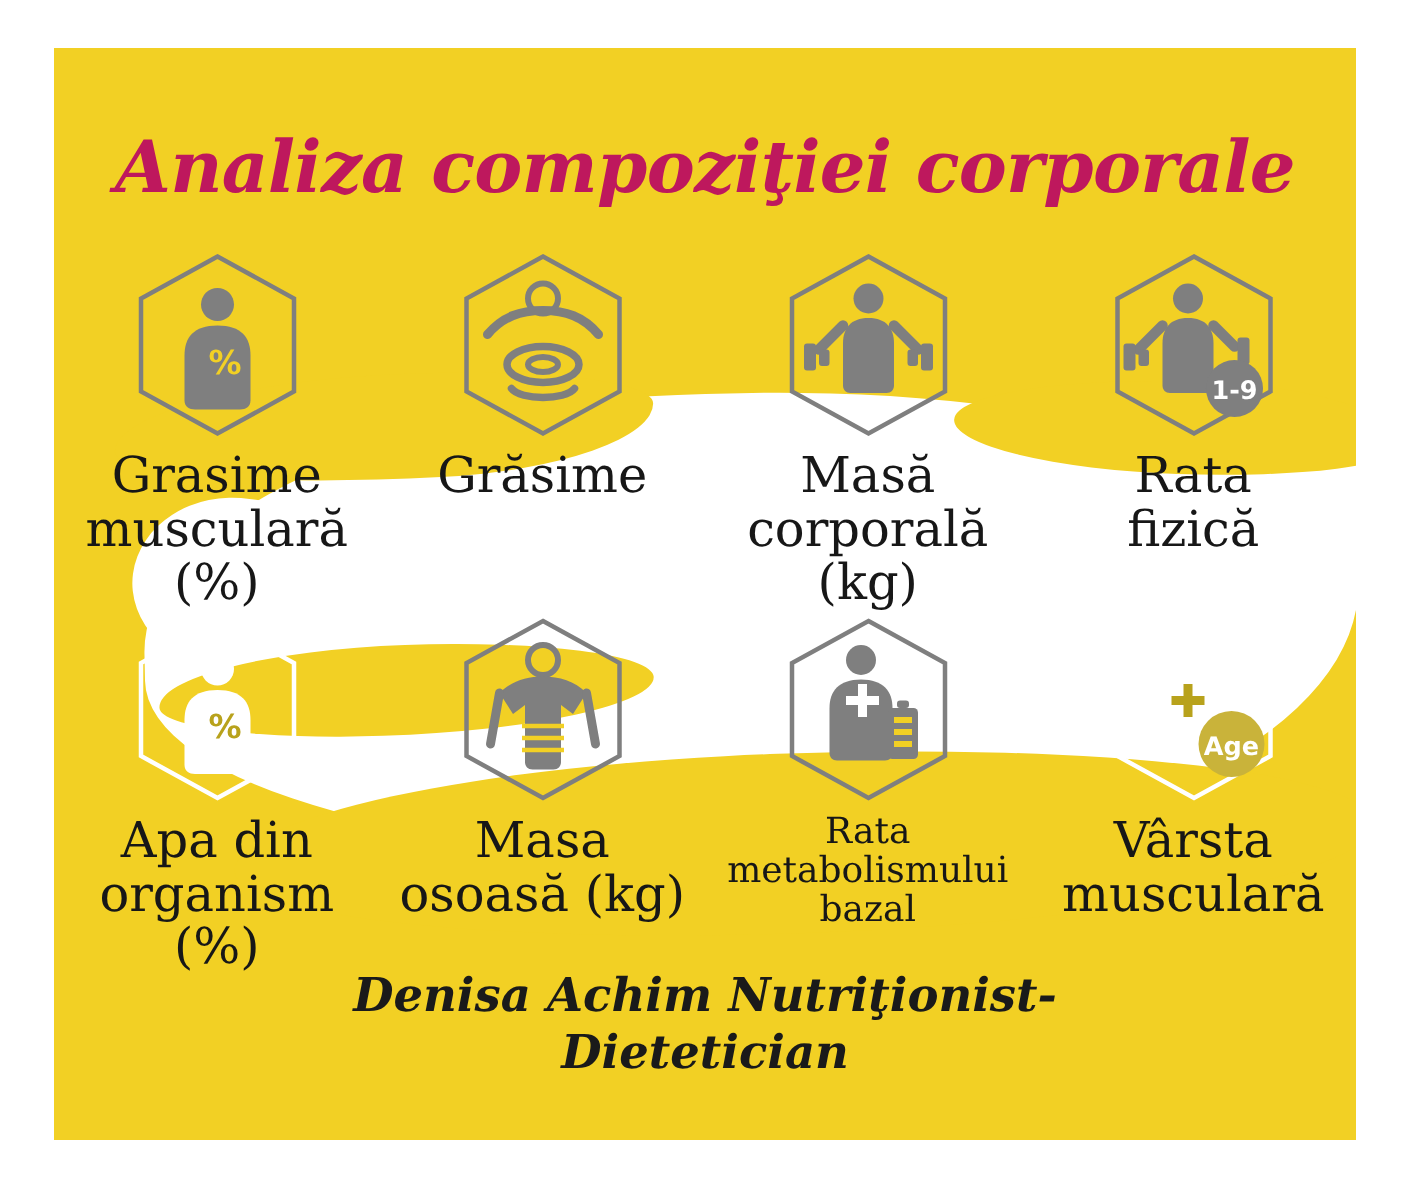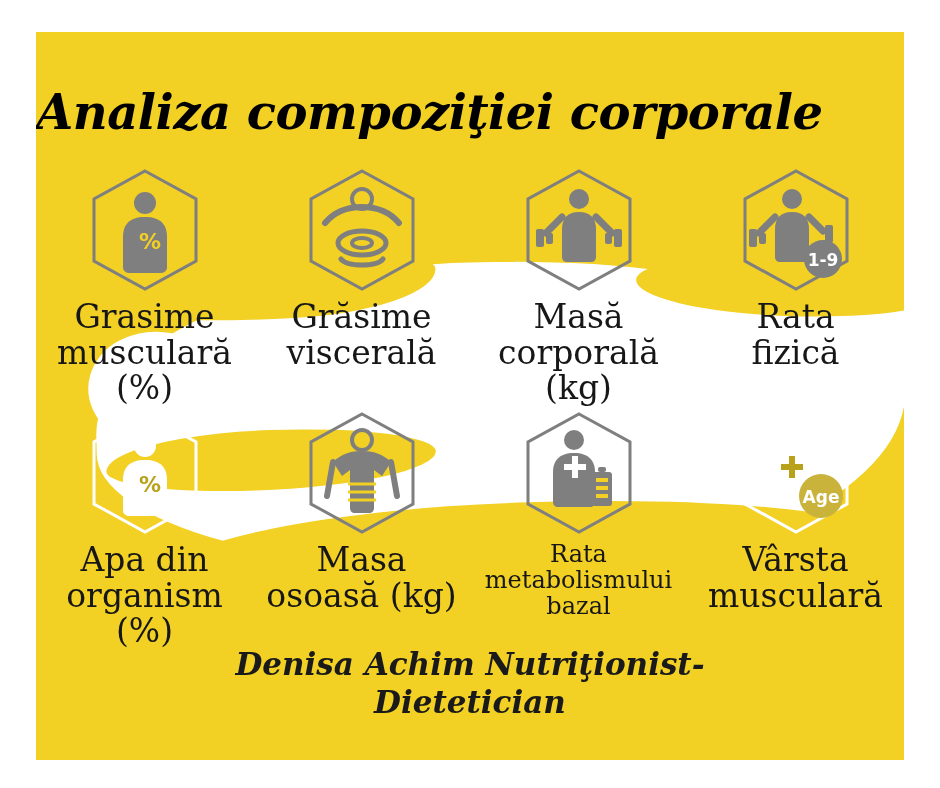--- a/index.html
+++ b/index.html
@@ -103,26 +103,26 @@
     border-radius: 60% 40% 55% 45% / 70% 60% 40% 30%;
     transform: rotate(-4deg);
   }
 
   
   #title {
     position: absolute;
     left: 0;
     top: 52px;
     width: 868px;
-    text-align: left;
+    text-align: center;
     font-family: "DejaVu Serif", serif;
     font-style: italic;
     font-weight: bold;
     font-size: 48px;
-    color: #000000;
+    color: #be185d;
     letter-spacing: -0.5px;
     white-space: nowrap;
   }
 
   
   .row {
     position: absolute;
     display: flex;
     width: 868px;
     left: 0;
@@ -212,21 +212,20 @@
             <polygon points="59,4 110,32 110,94 59,122 8,94 8,32" fill="none" stroke="#7f7f7f" stroke-width="3"></polygon>
             <circle cx="59" cy="32" r="10" fill="none" stroke="#7f7f7f" stroke-width="4"></circle>
             <path d="M22 56 c10 -12 22 -16 37 -16 c15 0 27 4 37 16" fill="none" stroke="#7f7f7f" stroke-width="6" stroke-linecap="round"></path>
             <ellipse cx="59" cy="76" rx="24" ry="12" fill="none" stroke="#7f7f7f" stroke-width="5"></ellipse>
             <ellipse cx="59" cy="76" rx="10" ry="5" fill="none" stroke="#7f7f7f" stroke-width="4"></ellipse>
             <path d="M38 92 c6 8 36 8 42 0" fill="none" stroke="#7f7f7f" stroke-width="5" stroke-linecap="round"></path>
           </svg>
         </div>
         <div class="label">
           <div>Grăsime</div>
-          <div>viscerală</div>
         </div>
       </div>
 
       <div class="cell">
         <div class="hexwrap">
           <svg width="118" height="126" viewBox="0 0 118 126">
             <polygon points="59,4 110,32 110,94 59,122 8,94 8,32" fill="none" stroke="#7f7f7f" stroke-width="3"></polygon>
             <circle cx="59" cy="32" r="10" fill="#7f7f7f"></circle>
             <path d="M59 45 c-12 0 -17 7 -17 17 l0 28 c0 3 2 5 5 5 l24 0 c3 0 5 -2 5 -5 l0 -28 c0 -10 -5 -17 -17 -17 z" fill="#7f7f7f"></path>
             <path d="M42 50 l-16 16" stroke="#7f7f7f" stroke-width="7" stroke-linecap="round" fill="none"></path>

